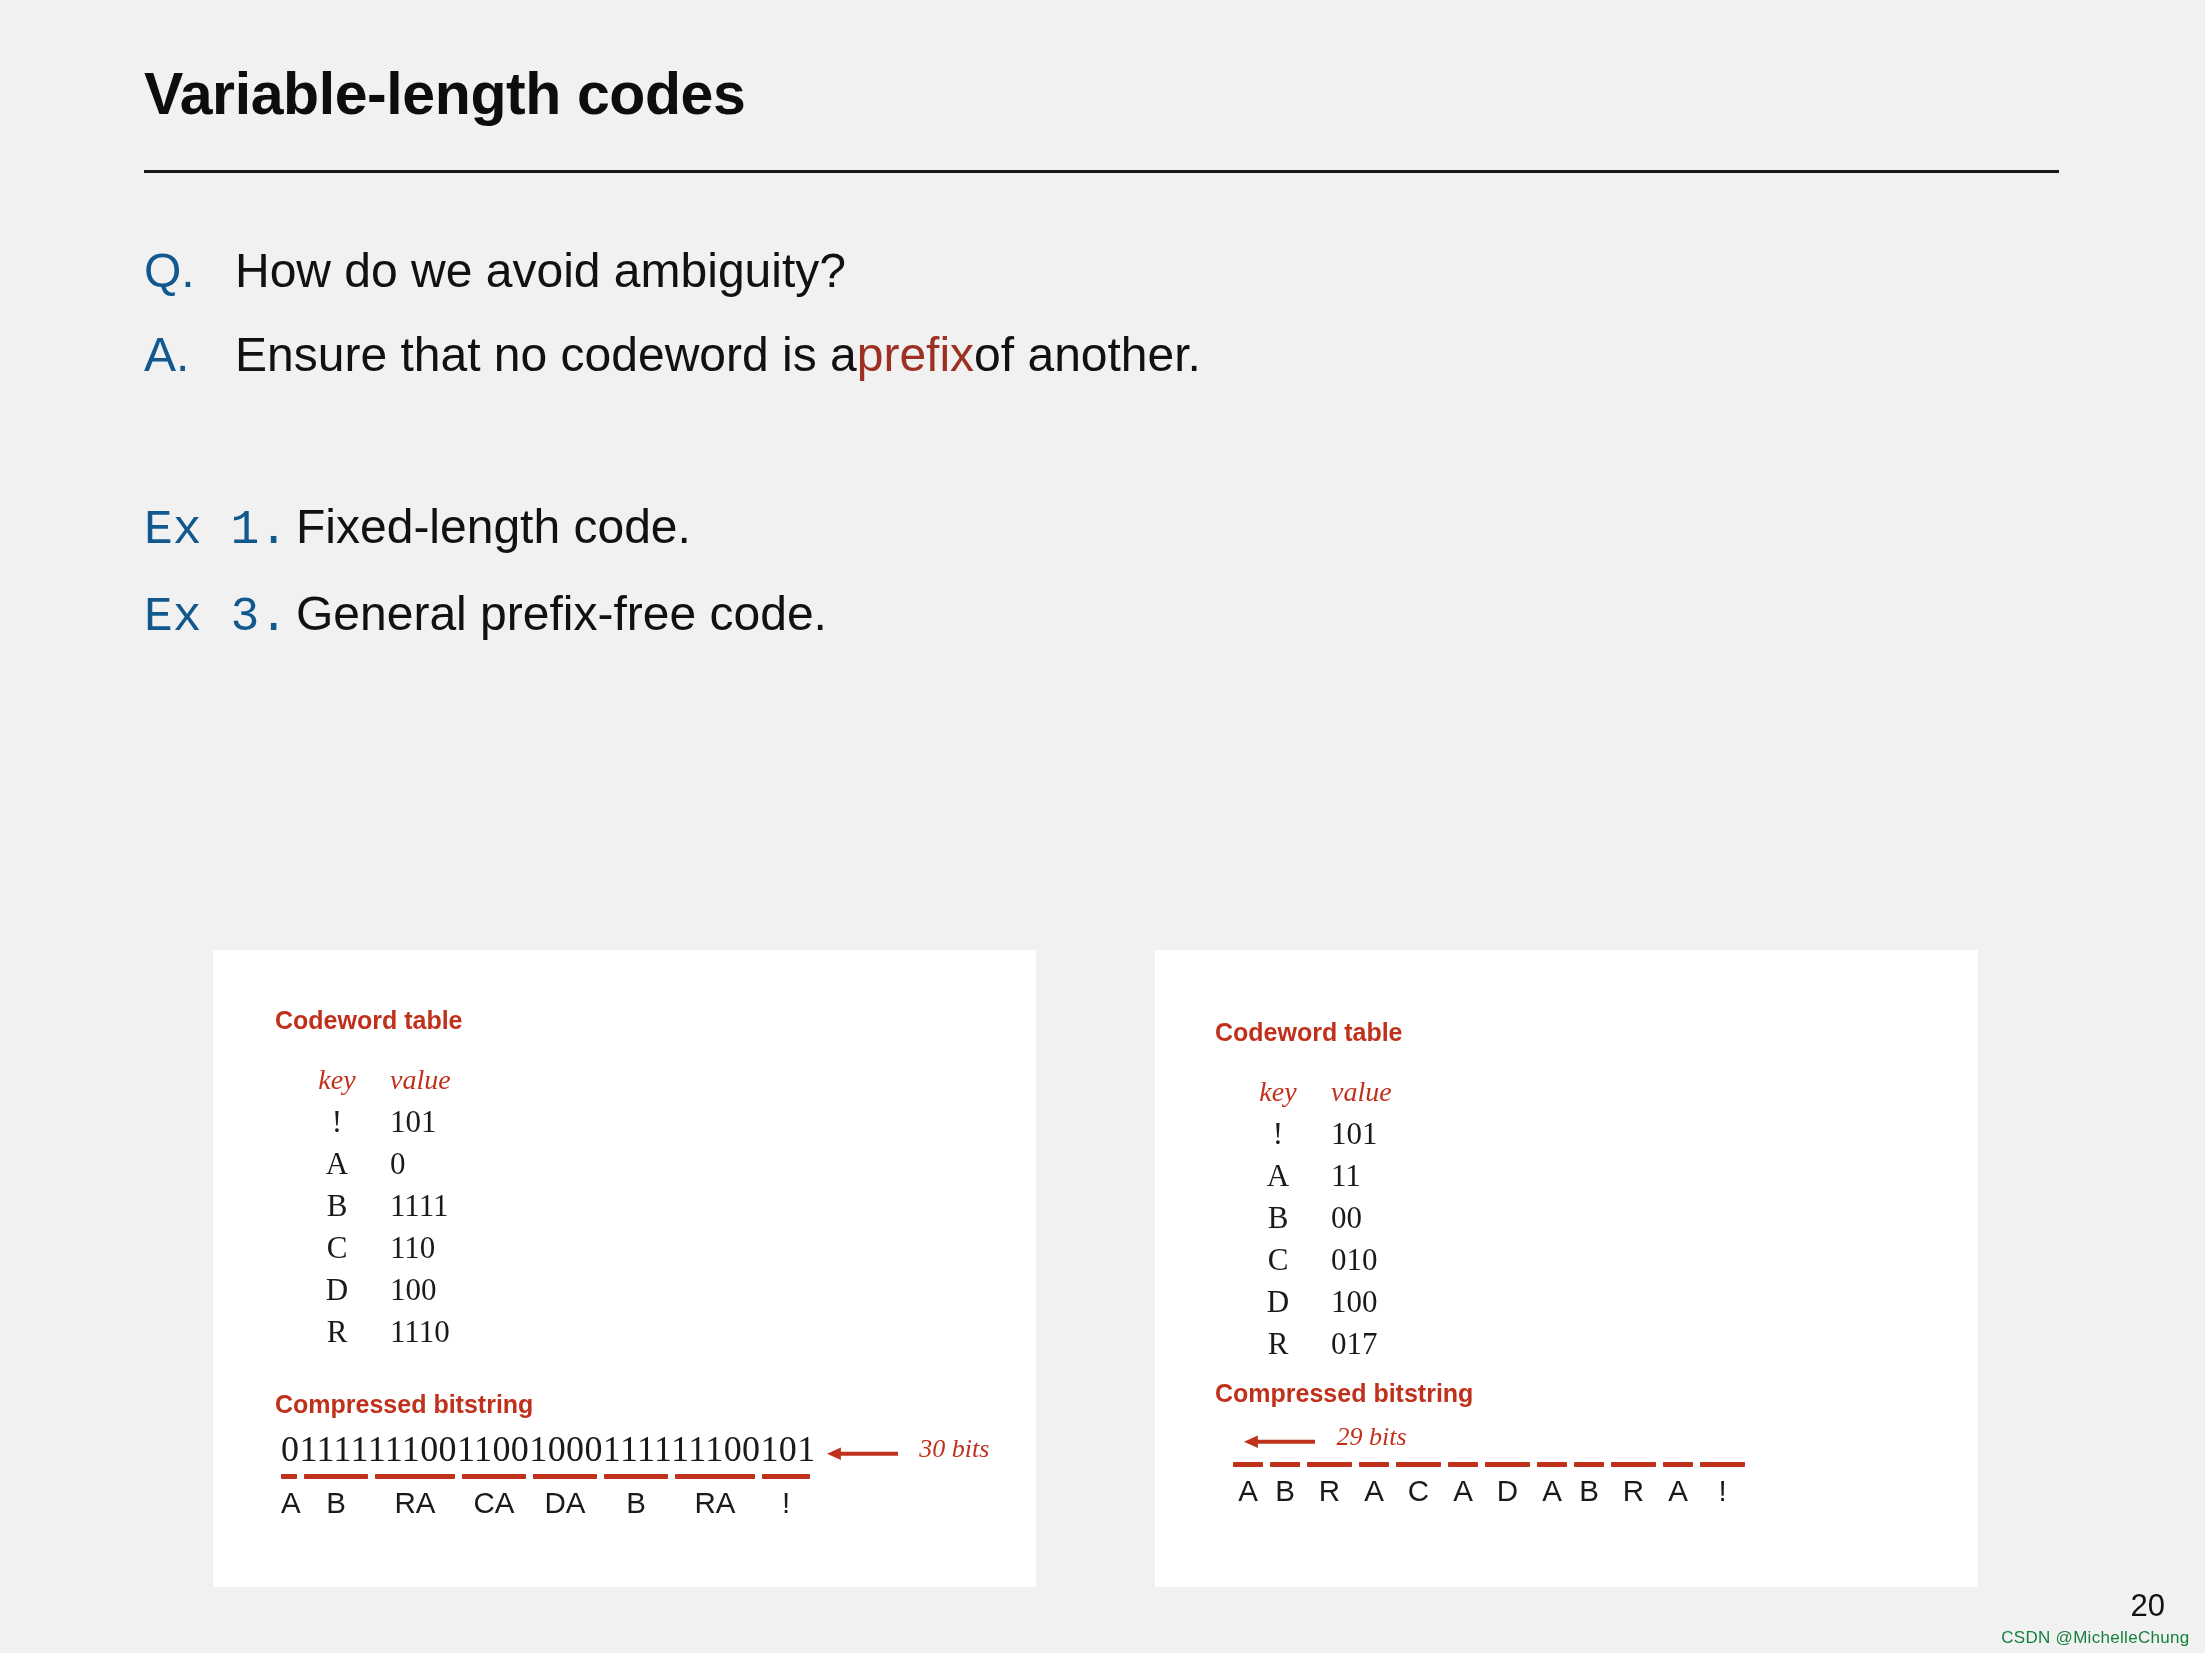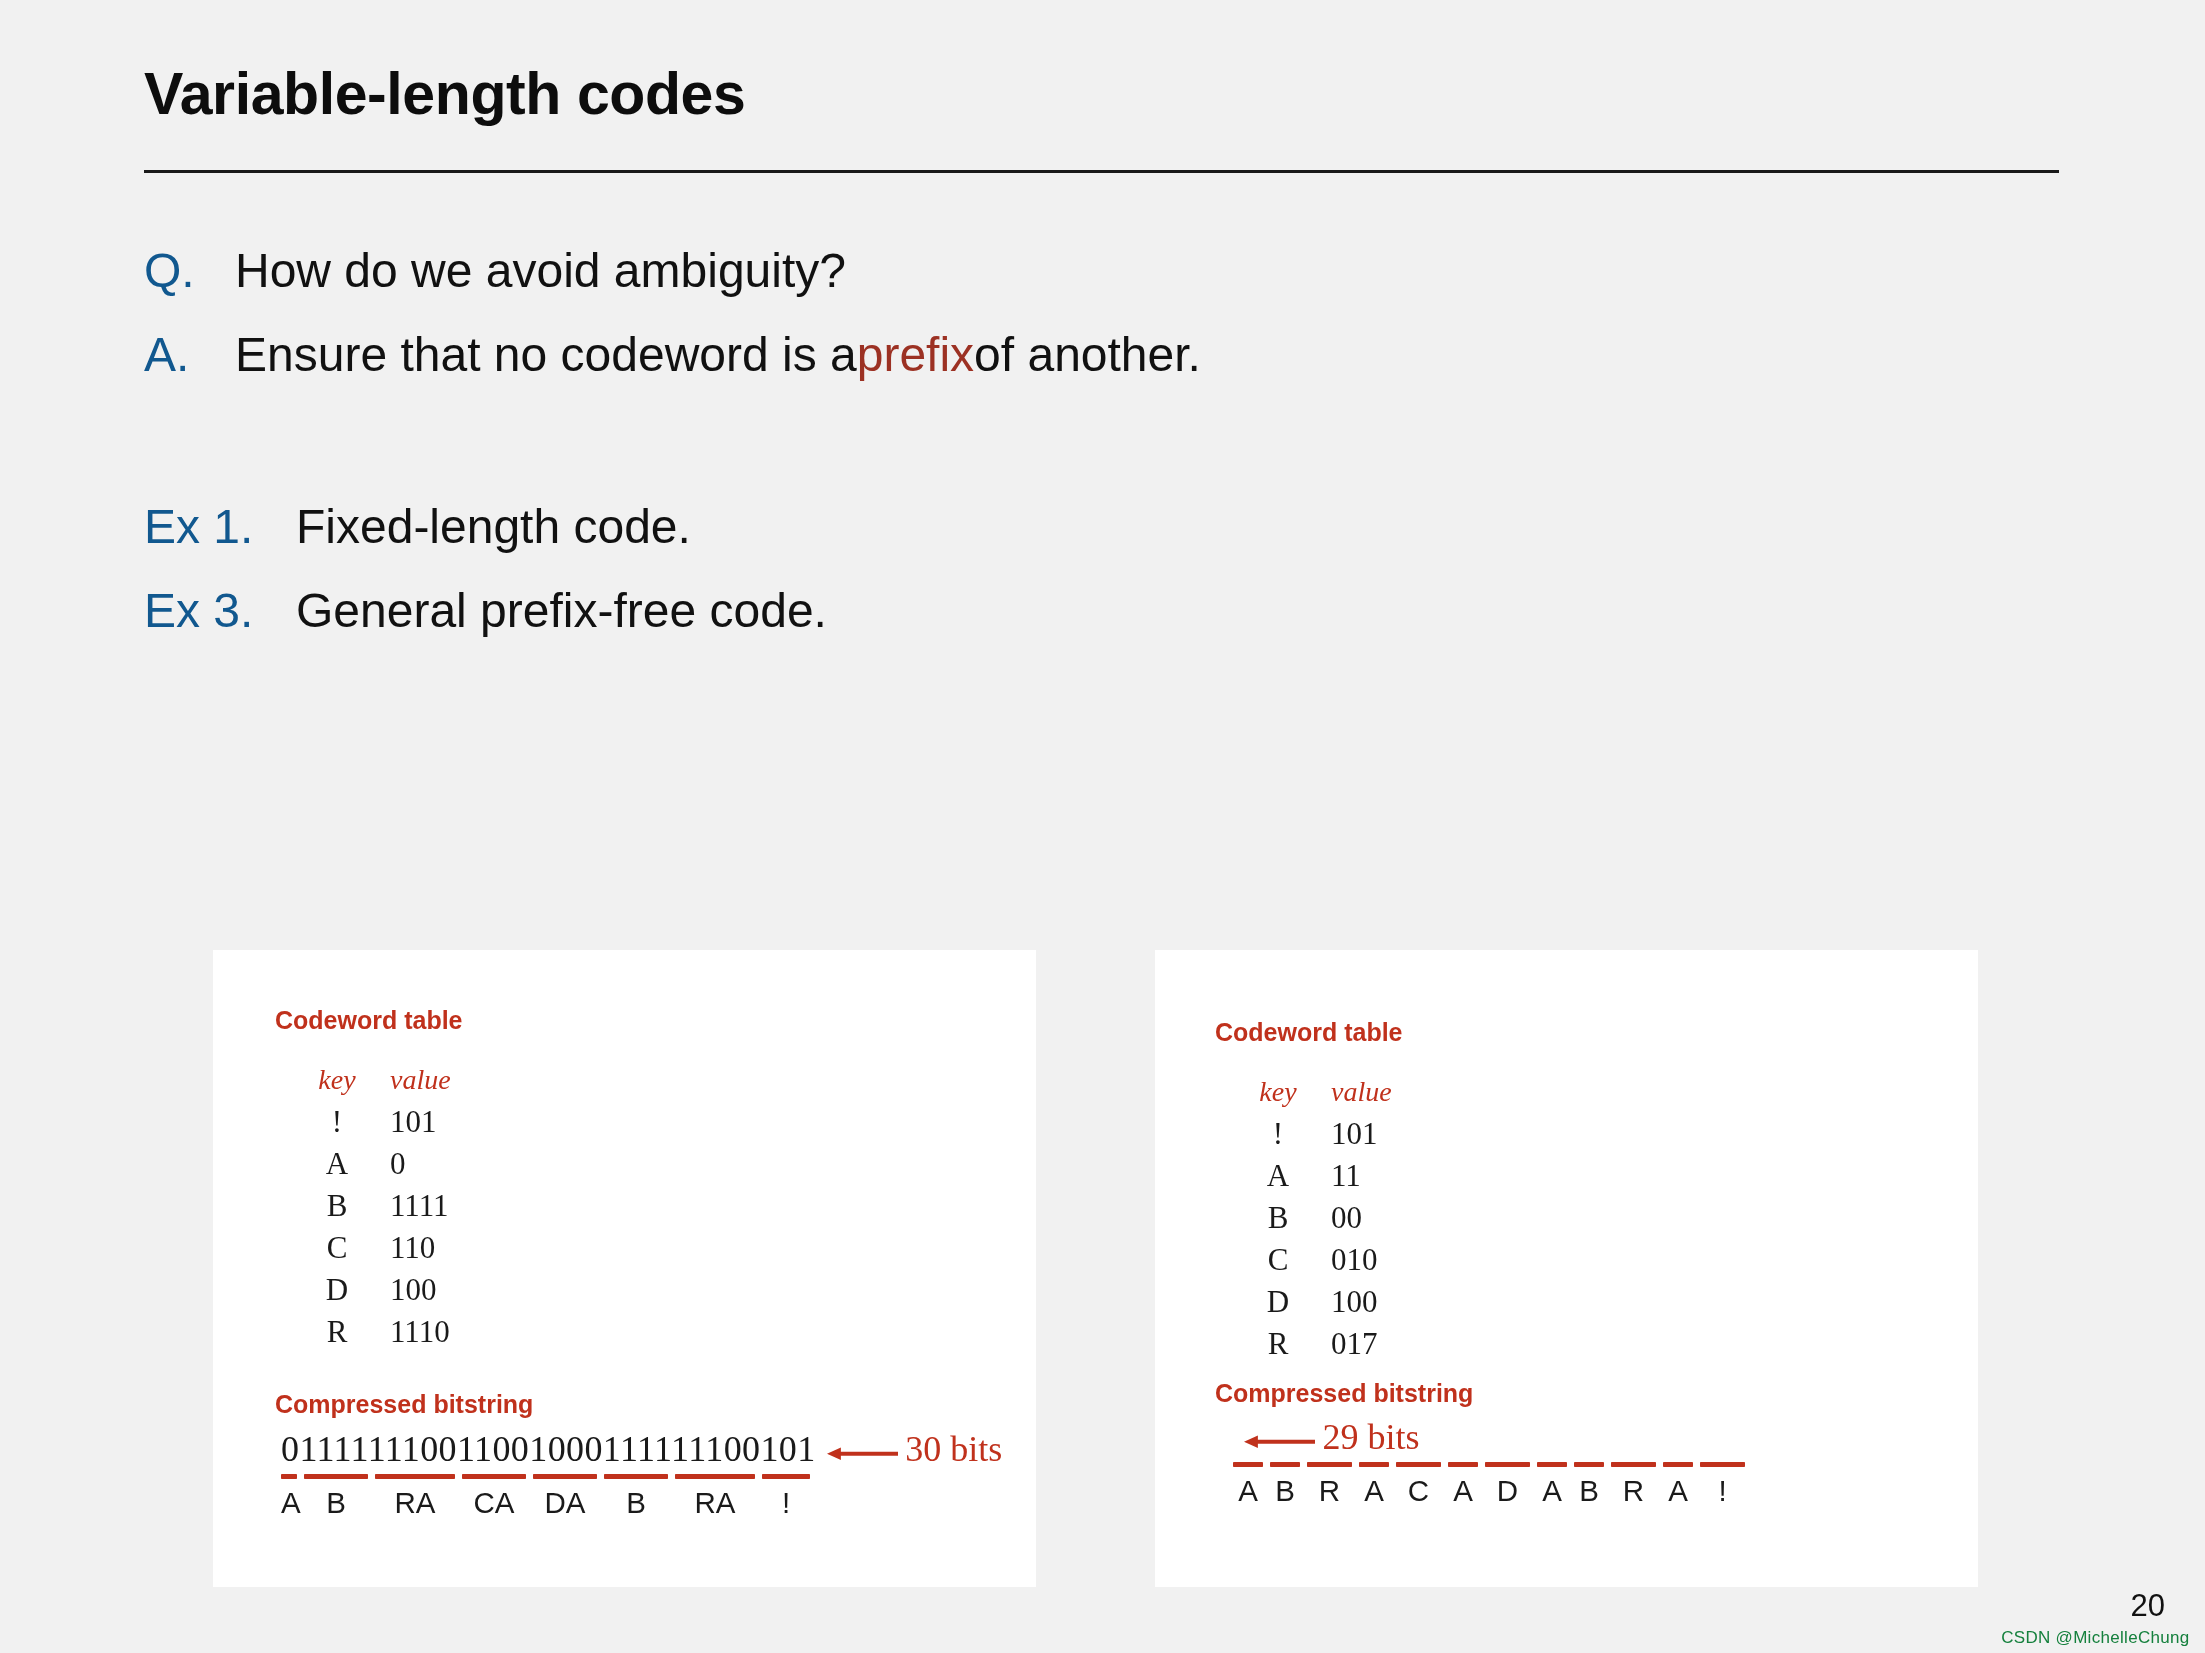--- a/index.html
+++ b/index.html
@@ -69,20 +69,21 @@
     display: flex;
     align-items: baseline;
     font-size: 48px;
     line-height: 84px;
     white-space: nowrap;
   }
   .ex-tag {
     color: #11588f;
     min-width: 152px;
     display: inline-block;
+    font-family: Liberation Mono, monospace;
   }
 
   
   .panel {
     position: absolute;
     background: #ffffff;
     top: 950px;
     height: 637px;
   }
   #panel-left  { left: 213px;  width: 823px; }
@@ -135,23 +136,24 @@
   }
   .bits-string {
     font-family: "Liberation Serif", serif;
     font-size: 36px;
     letter-spacing: 0.4px;
     color: #1a1a1a;
     line-height: 40px;
   }
   .bits-note {
     font-family: "Liberation Serif", serif;
-    font-size: 36px;
+    font-style: italic;
+    font-size: 26px;
     color: #c0311c;
-    margin-left: 6px;
+    margin-left: 20px;
     line-height: 40px;
   }
   .arrow-svg { margin: 0 1.6px 7.8px 11px; }
 
   .seg-underlines {
     display: flex;
     margin-top: 4.7px;
   }
   .seg-underlines .seg {
     height: 5.4px;

